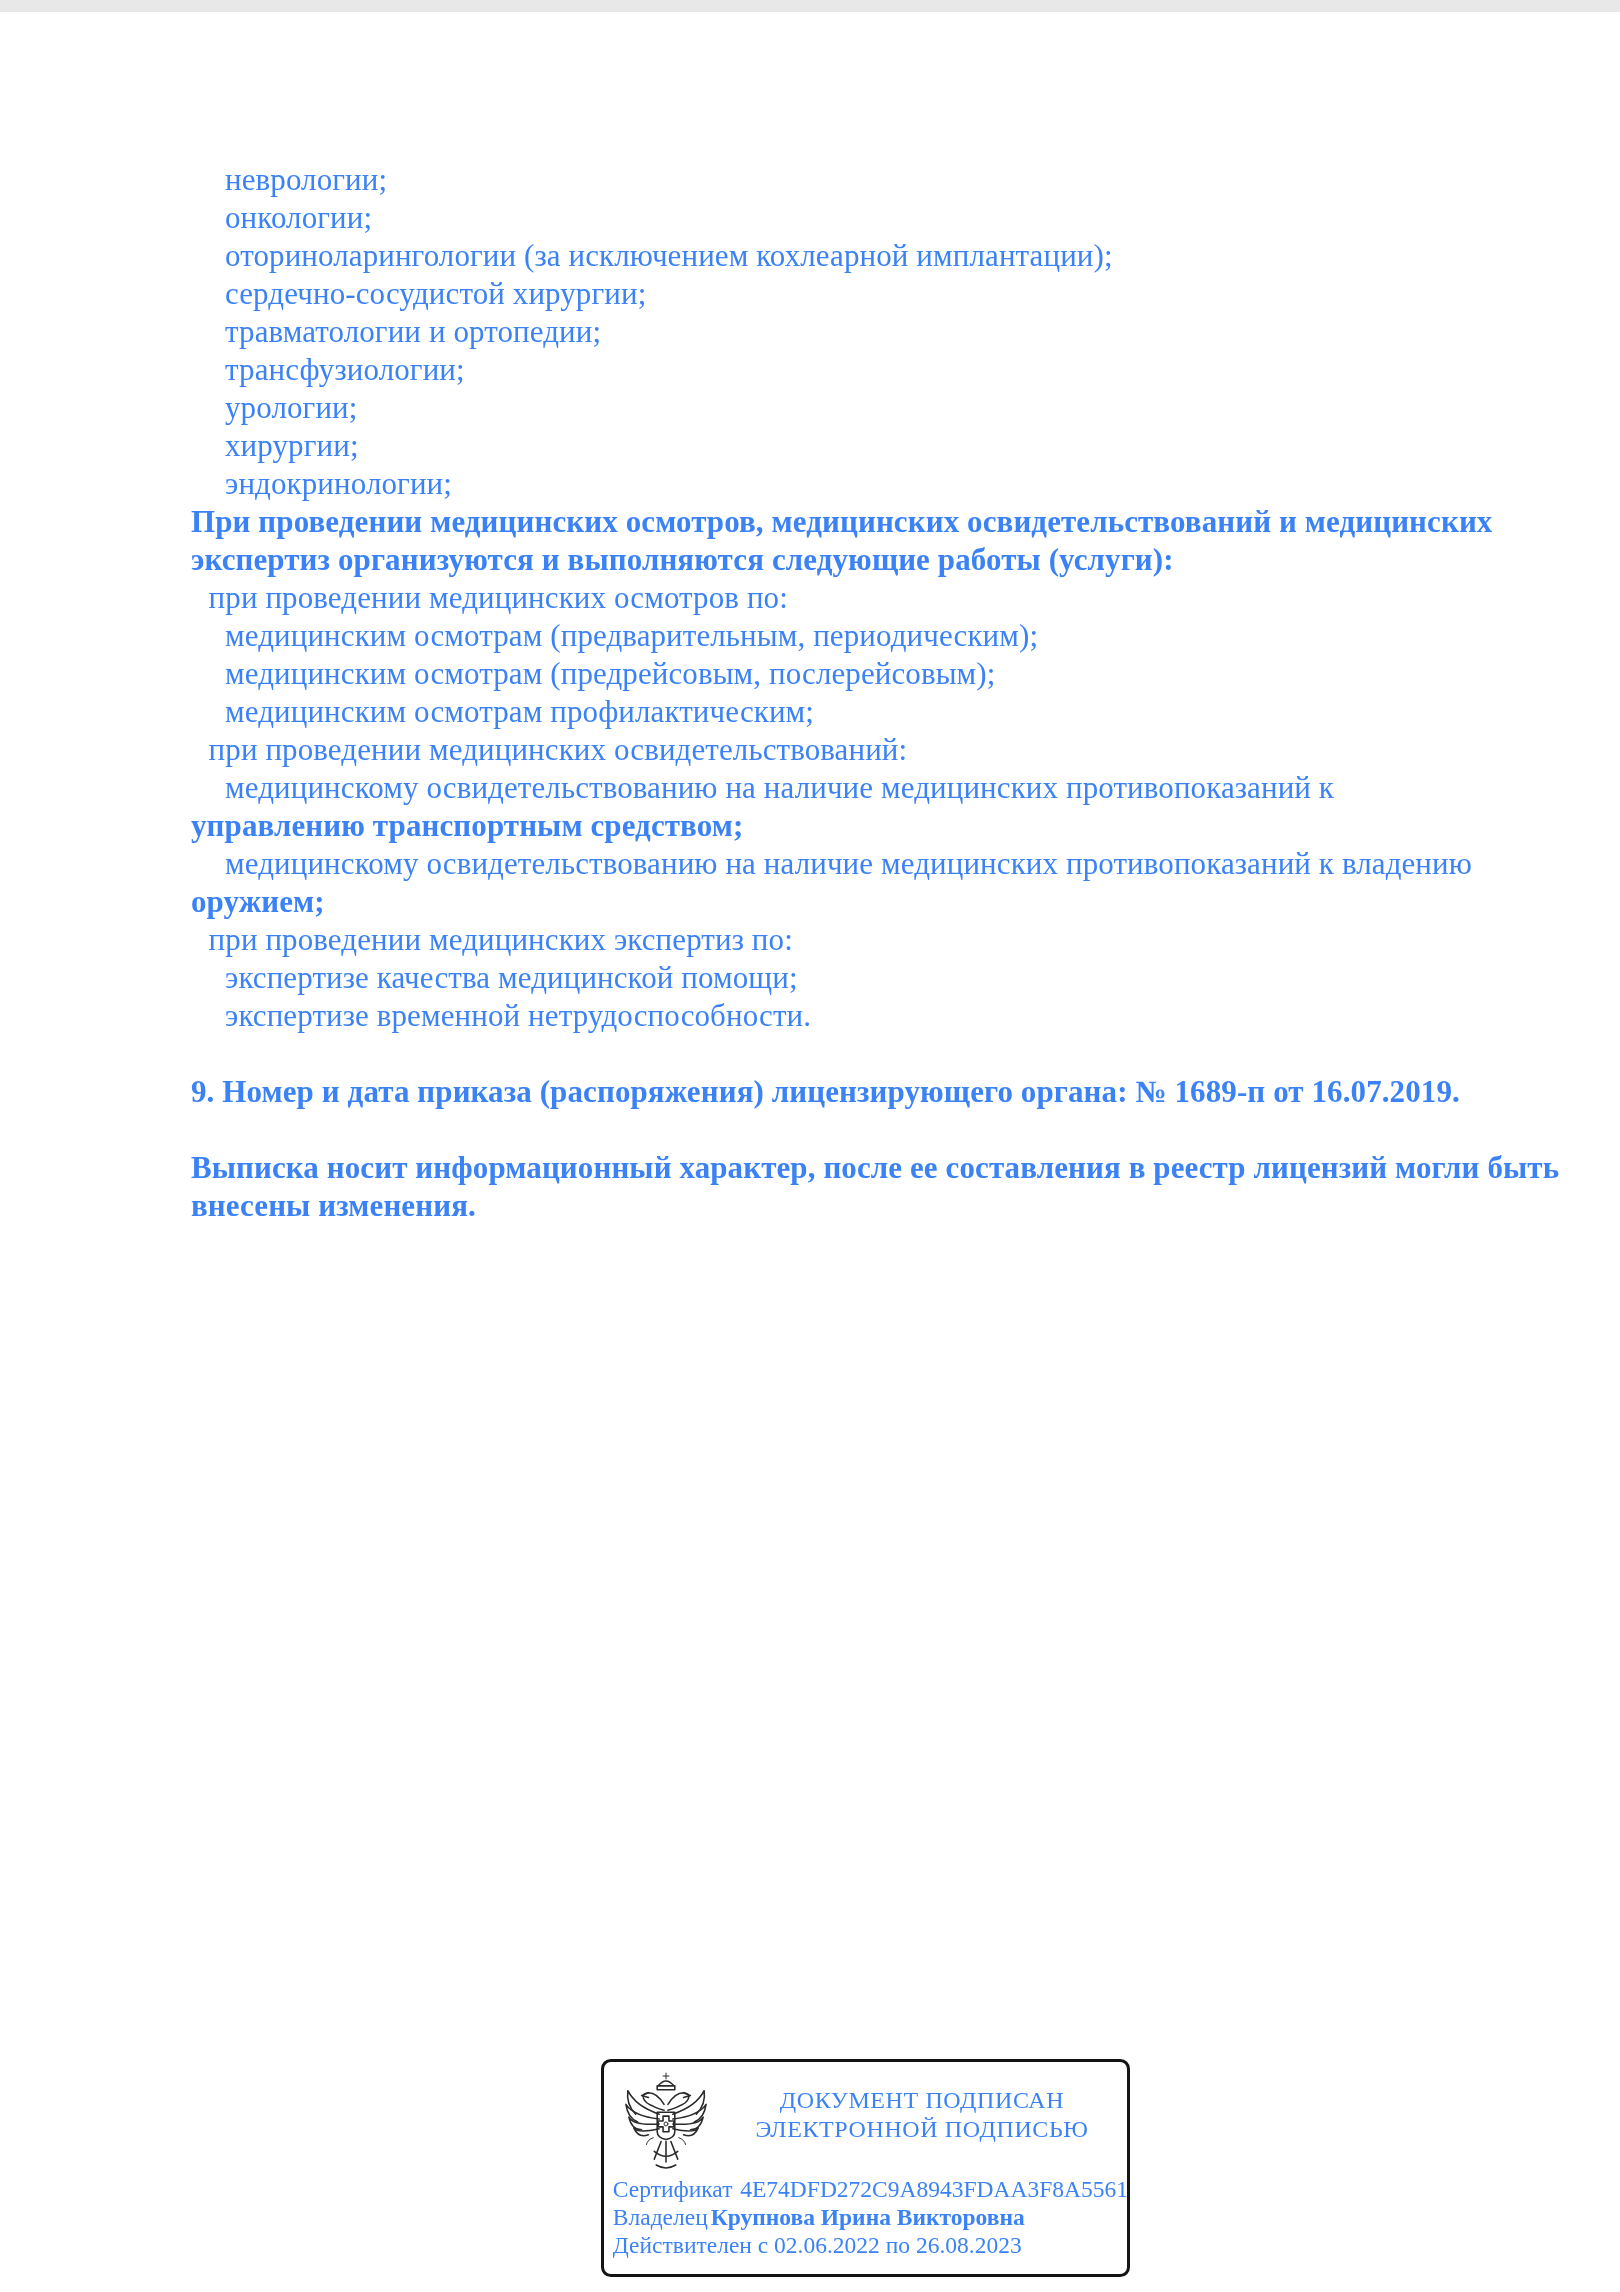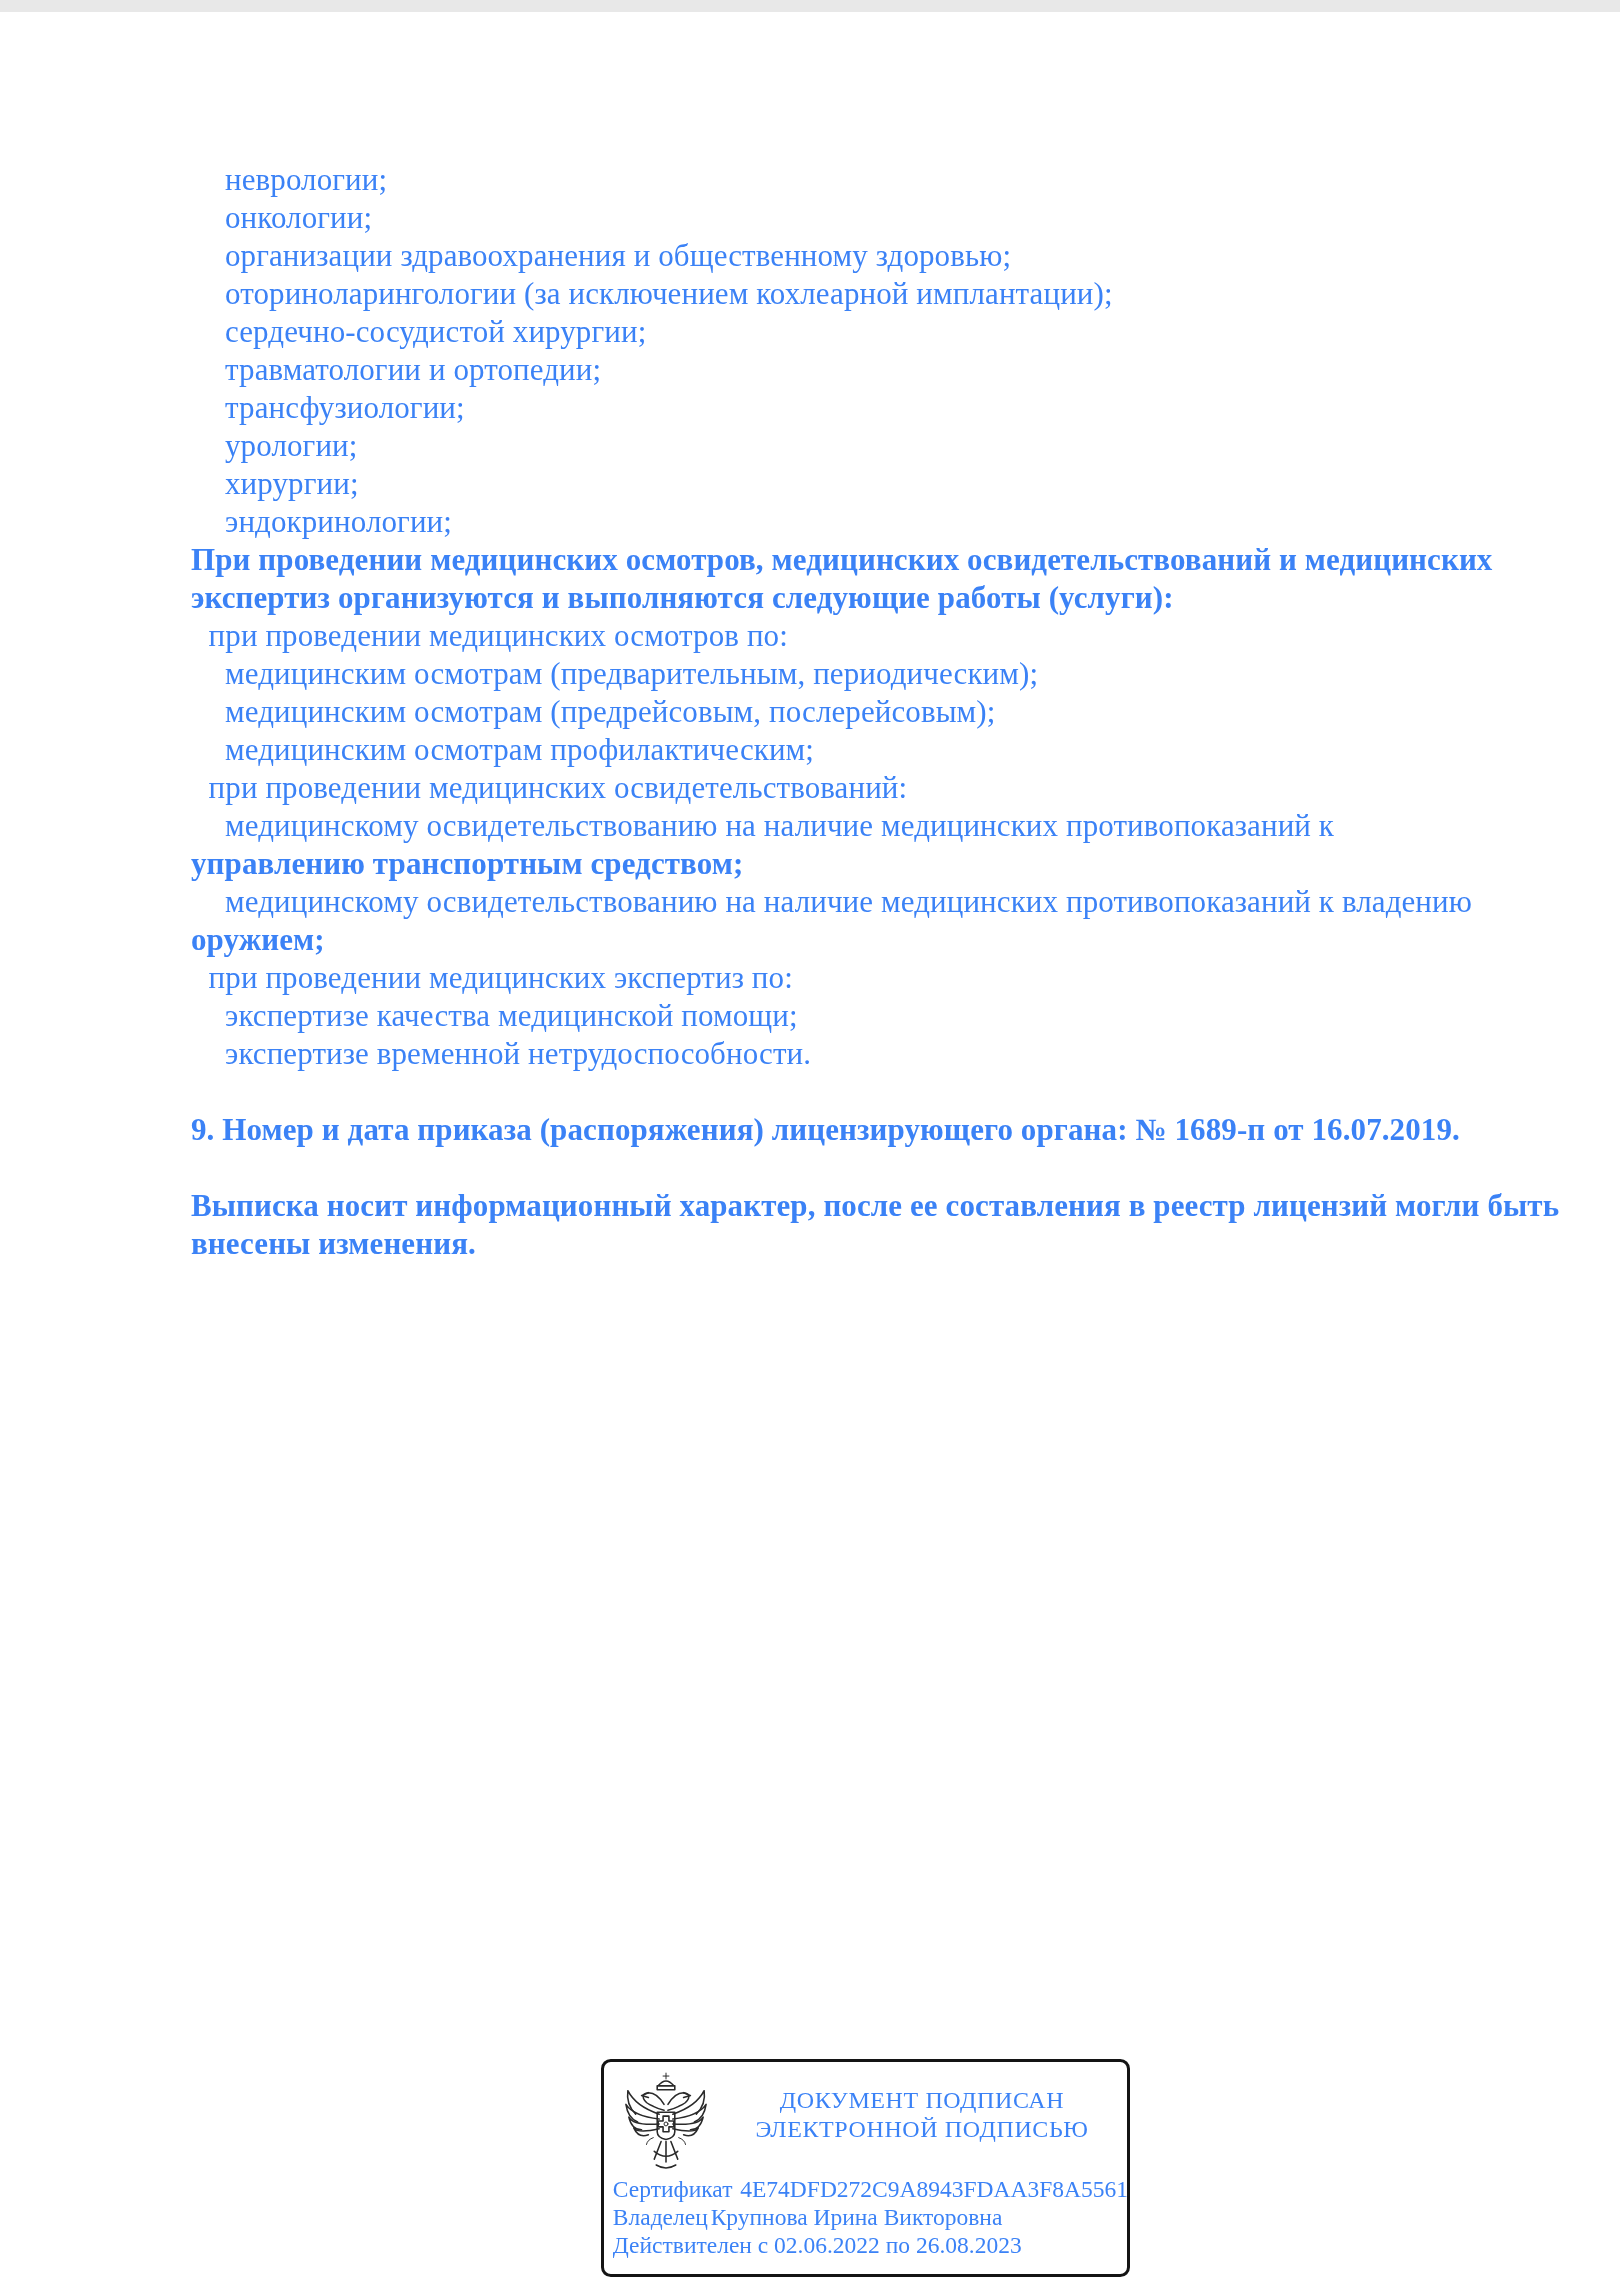--- a/index.html
+++ b/index.html
@@ -60,34 +60,33 @@
   }
   .stamp-info {
     position: absolute;
     left: 8.8px;
     top: 113px;
     width: 518px;
     font-size: 23.5px;
     line-height: 28px;
   }
   .stamp-row { white-space: nowrap; overflow: hidden; }
-  .stamp-owner-name { font-weight: normal; padding-left: 2.9px; }
+  .stamp-owner-name { font-weight: bold; padding-left: 2.9px; }
   .stamp-cert-value { padding-left: 7.8px; }
   svg .ln { fill: none; stroke: #2a2a2a; stroke-width: 1.6; stroke-linecap: round; stroke-linejoin: round; }
   svg .thin { fill: none; stroke: #2a2a2a; stroke-width: 1; stroke-linecap: round; }
 </style>
 </head>
 <body>
 
 <div class="page">
 
   <div class="doc-text">
       <div class="line indent-2">неврологии;</div>
       <div class="line indent-2">онкологии;</div>
-      <div class="line indent-2">организации здравоохранения и общественному здоровью;</div>
       <div class="line indent-2">оториноларингологии (за исключением кохлеарной имплантации);</div>
       <div class="line indent-2">сердечно-сосудистой хирургии;</div>
       <div class="line indent-2">травматологии и ортопедии;</div>
       <div class="line indent-2">трансфузиологии;</div>
       <div class="line indent-2">урологии;</div>
       <div class="line indent-2">хирургии;</div>
       <div class="line indent-2">эндокринологии;</div>
       <div class="line indent-0">При проведении медицинских осмотров, медицинских освидетельствований и медицинских</div>
       <div class="line indent-0">экспертиз организуются и выполняются следующие работы (услуги):</div>
       <div class="line indent-1">при проведении медицинских осмотров по:</div>

